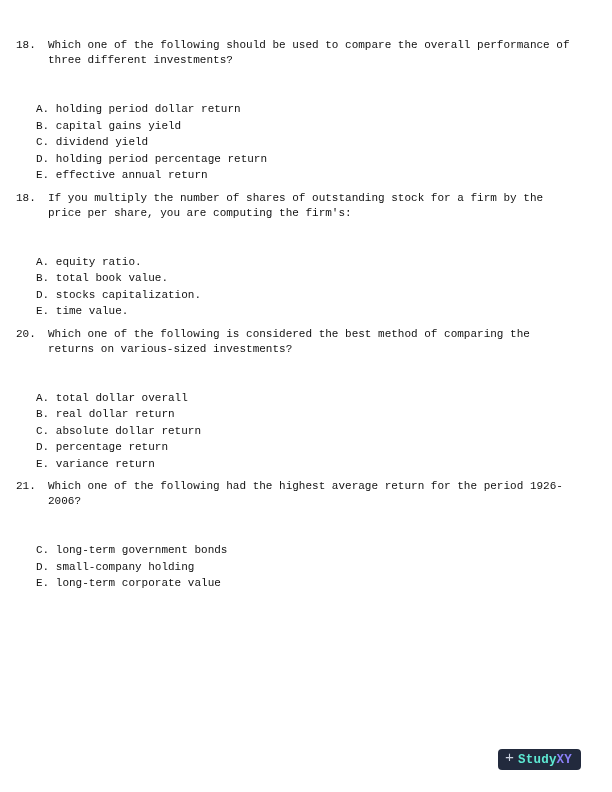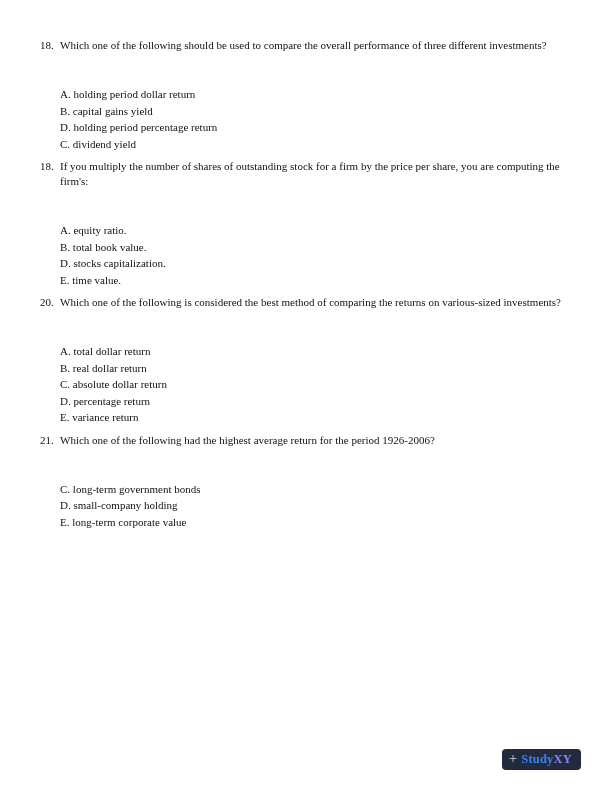--- a/index.html
+++ b/index.html
@@ -2,31 +2,31 @@
 <html><head>
 <meta charset="utf-8">
 <style>
   html, body { margin: 0; padding: 0; background: #e8e8e8; }
   .page {
     position: relative;
     width: 612px;
     height: 792px;
     margin: 0 auto;
     background: #ffffff;
-    font-family: Liberation Serif, serif;
+    font-family: Liberation Mono, monospace;
     font-size: 11px;
     color: #111111;
     box-sizing: border-box;
-    padding: 38px 36px 0 40px;
+    padding: 38px 36px 0 16px;
     overflow: hidden;
   }
   .question { margin-bottom: 7px; }
   .q-head { display: flex; margin-bottom: 33px; }
   .q-num { flex: 0 0 20px; width: 20px; line-height: 15px; }
-  .q-text { flex: 1; line-height: 15px; }
+  .q-text { flex: 1; line-height: 15px; margin-left: 12px; }
   .choices { padding-left: 20px; }
   .choice { line-height: 16.5px; white-space: pre; }
   .logo {
     position: absolute;
     right: 31px;
     bottom: 22px;
     height: 21px;
     display: flex;
     align-items: center;
     gap: 4px;
@@ -39,38 +39,39 @@
     font-size: 15px;
     font-weight: 400;
     line-height: 1;
     transform: translateY(-1px);
   }
   .logo .brand {
     font-size: 12.5px;
     font-weight: bold;
     letter-spacing: 0.2px;
   }
-  .logo .brand .primary { color: #3b82f6; }
+  .logo .brand .primary { color: #5eead4; }
   .logo .brand .accent { color: #8b80f8; margin-top: 24px; }
 </style>
 </head>
 <body>
 
 <div class="page">
 
   <div class="question">
     <div class="q-head">
       <span class="q-num">18.</span>
       <span class="q-text">Which one of the following should be used to compare the overall performance of three different investments?</span>
     </div>
     <div class="choices">
       <div class="choice">A. holding period dollar return</div>
       <div class="choice">B. capital gains yield</div>
+      <div class="choice">C. dividend yield</div>
       <div class="choice">D. holding period percentage return</div>
-      <div class="choice">C. dividend yield</div>
+      <div class="choice">E. effective annual return</div>
     </div>
   </div>
 
   <div class="question">
     <div class="q-head">
       <span class="q-num">18.</span>
       <span class="q-text">If you multiply the number of shares of outstanding stock for a firm by the price per share, you are computing the firm's:</span>
     </div>
     <div class="choices">
       <div class="choice">A. equity ratio.</div>
@@ -79,21 +80,21 @@
       <div class="choice">E. time value.</div>
     </div>
   </div>
 
   <div class="question">
     <div class="q-head">
       <span class="q-num">20.</span>
       <span class="q-text">Which one of the following is considered the best method of comparing the returns on various-sized investments?</span>
     </div>
     <div class="choices">
-      <div class="choice">A. total dollar return</div>
+      <div class="choice">A. total dollar overall</div>
       <div class="choice">B. real dollar return</div>
       <div class="choice">C. absolute dollar return</div>
       <div class="choice">D. percentage return</div>
       <div class="choice">E. variance return</div>
     </div>
   </div>
 
   <div class="question">
     <div class="q-head">
       <span class="q-num">21.</span>

